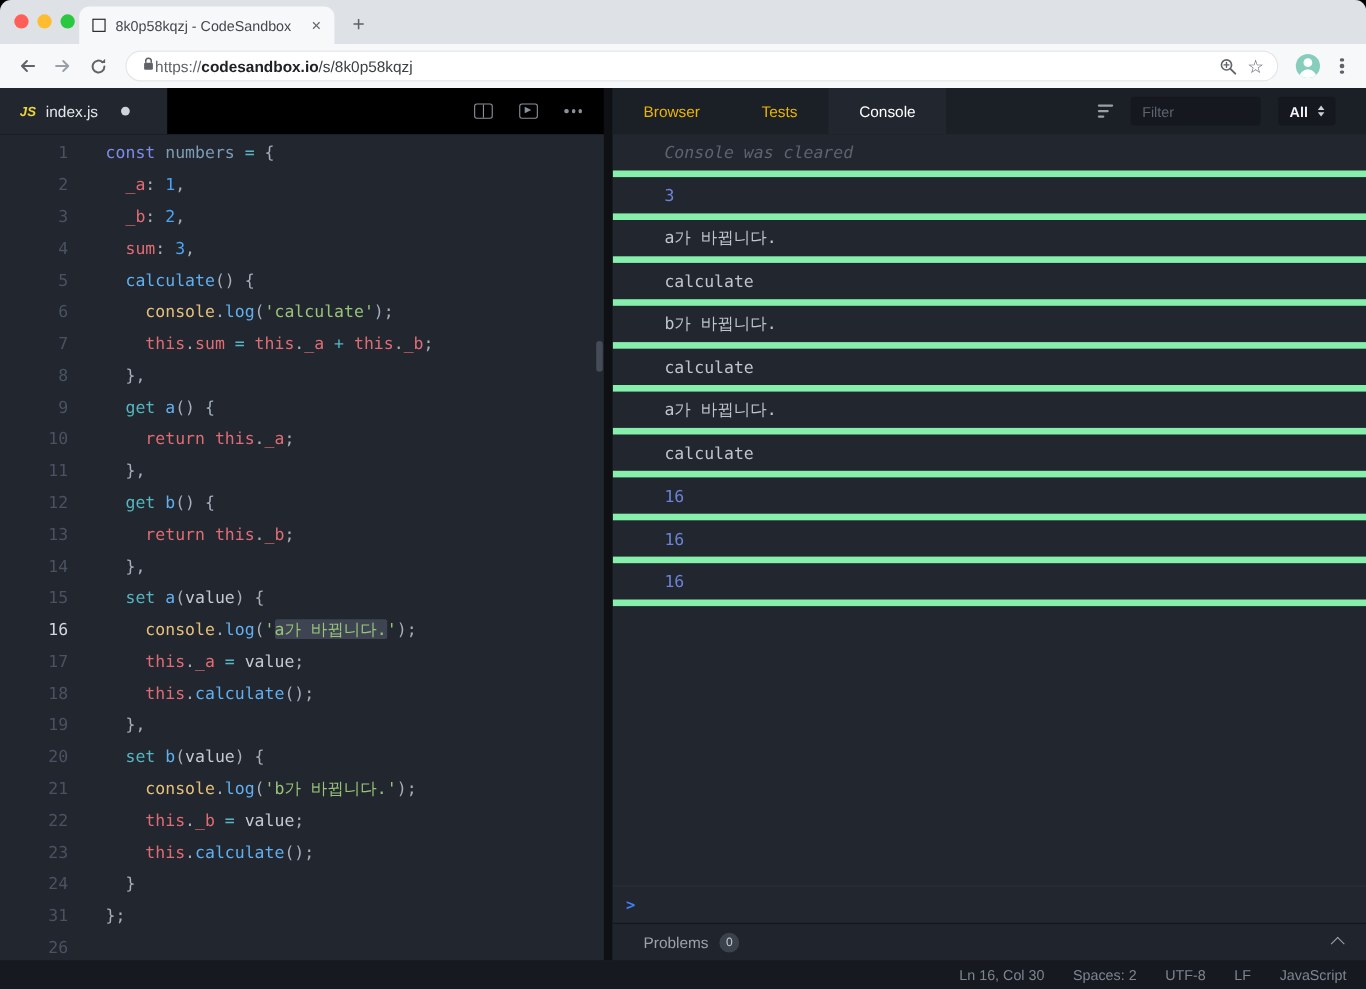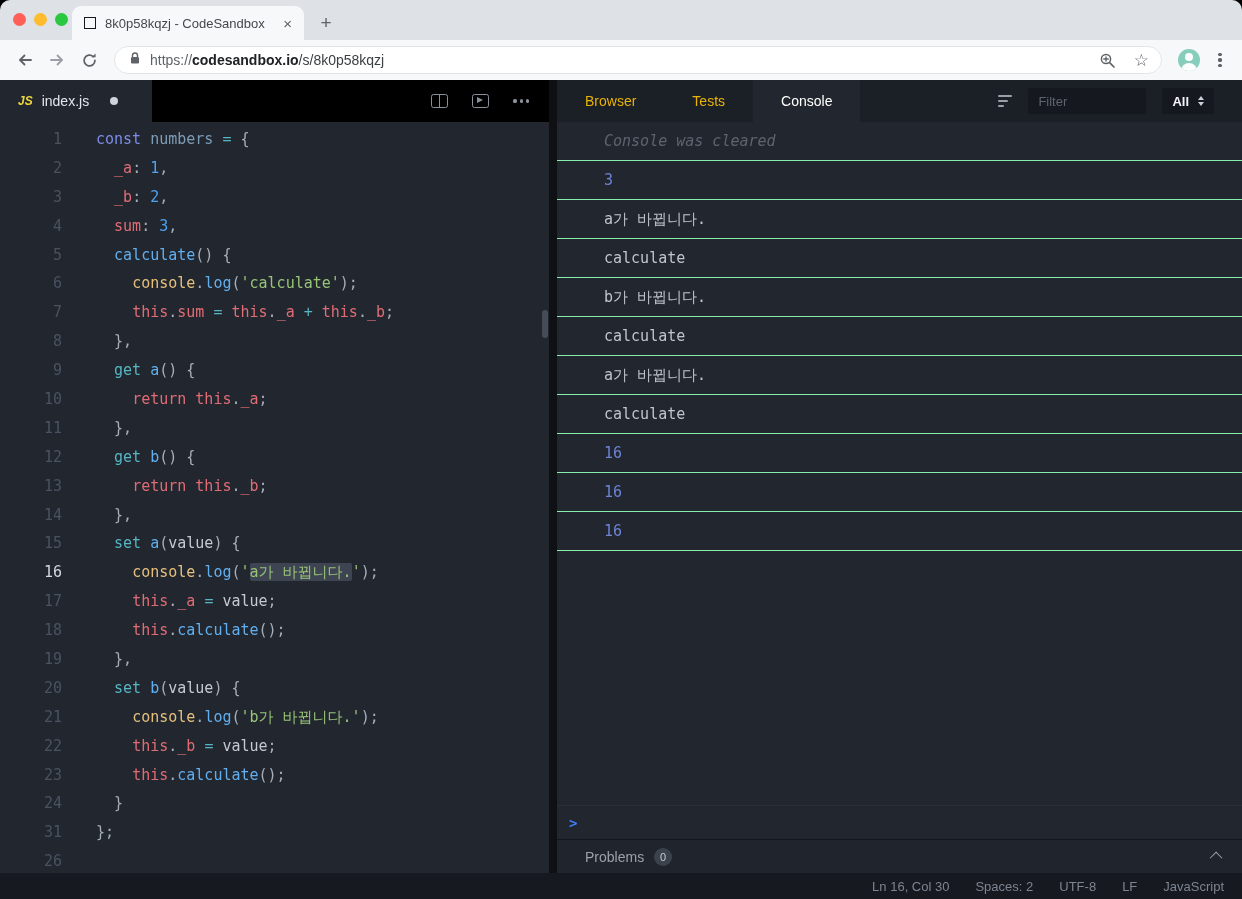--- a/index.html
+++ b/index.html
@@ -11,21 +11,21 @@
   .traffic{position:absolute;left:13px;top:13px;display:flex;gap:8px}
   .tl{width:13px;height:13px;border-radius:50%;display:inline-block}
   .tl-red{background:#ff5f57}.tl-yellow{background:#febc2e}.tl-green{background:#2ac840}
   .chrome-tab{margin-left:72px;width:232px;height:34px;background:#f7f8f9;border-radius:9px 9px 0 0;display:flex;align-items:center;gap:9px;padding:0 10px 0 12px}
   .favicon{width:12px;height:12px;border:1.6px solid #17191c;flex:none}
   .tab-title{flex:1;font-size:13px;color:#44484d;white-space:nowrap;overflow:hidden}
   .tab-close{color:#5f6368;font-size:15px;line-height:1;padding:2px;cursor:default}
   .newtab{width:28px;height:30px;margin:0 0 2px 8px;display:flex;align-items:center;justify-content:center;font-size:19px;color:#5f6368}
   .toolbar{height:40px;background:#f7f8f9;display:flex;align-items:center;padding:0 10px;gap:2px}
   .nav-btn{width:30px;height:30px;display:flex;align-items:center;justify-content:center}
-  .omnibox{flex:1;height:28px;margin:0 8px;background:#fff;border:1px solid #e3e5e8;border-radius:14px;display:flex;align-items:center;padding:0 8px 0 14px;gap:9px}
+  .omnibox{flex:1;height:28px;margin:0 8px;background:#fff;border:1px solid #e3e5e8;border-radius:14px;display:flex;align-items:center;padding:0 8px 0 14px;}
   .url{flex:1;font-size:14px;white-space:nowrap;overflow:hidden}
   .url .scheme{color:#5f6368}
   .url .host{font-weight:700;color:#202124}
   .url .path{color:#3c4043}
   .star{font-size:17px;color:#5f6368;padding:0 4px;line-height:1}
   .obx-btn{width:26px;height:26px;display:flex;align-items:center;justify-content:center}
   .avatar{width:22px;height:22px;border-radius:50%;background:#87cdbb;position:relative;overflow:hidden;margin:0 6px;flex:none}
   .avatar .head{position:absolute;top:4px;left:7px;width:8px;height:8px;border-radius:50%;background:#fdfefe}
   .avatar .torso{position:absolute;top:14px;left:3px;width:16px;height:10px;border-radius:8px 8px 0 0;background:#fdfefe}
   .vdots{width:24px;height:28px;display:flex;flex-direction:column;align-items:center;justify-content:center;gap:2.5px}
@@ -86,21 +86,21 @@
   .icon-sort i:nth-child(3){width:6px}
   .filter-input{width:118px;height:26px;background:#15181e;border:none;outline:none;border-radius:3px;color:#c7ccd4;padding:0 10px;font-size:13px;font-family:"Liberation Sans",sans-serif}
   .filter-input::placeholder{color:#5d646f}
   .level-select{height:26px;display:flex;align-items:center;gap:9px;padding:0 10px;background:#15181e;border-radius:3px;color:#f2f4f7;font-size:13px;font-weight:700}
   .updown{display:flex;flex-direction:column;gap:2px}
   .updown i{width:0;height:0;border-left:3.5px solid transparent;border-right:3.5px solid transparent;display:block}
   .updown .up{border-bottom:4px solid #cdd2da}
   .updown .down{border-top:4px solid #cdd2da}
 
   .console-rows{flex:1;overflow:hidden;font-family:"DejaVu Sans Mono",monospace;font-size:15px}
-  .console-row{height:39px;display:flex;align-items:center;padding-left:47px;border-bottom:1px solid #86efac;white-space:pre}
+  .console-row{height:39px;display:flex;align-items:center;padding-left:47px;border-bottom:6px solid #86efac;white-space:pre}
   .row-info{color:#5d6470;font-style:italic}
   .row-value{color:#6d83d6}
   .row-log{color:#bfc5cd}
 
   .console-input{height:34px;flex:none;border-top:1px solid #2b2f37;display:flex;align-items:center;padding-left:12px}
   .prompt{color:#3f80f6;font-family:"DejaVu Sans Mono",monospace;font-size:14px;font-weight:700}
 
   .problems-bar{height:34px;flex:none;background:#20242c;display:flex;align-items:center;gap:10px;padding:0 20px 0 28px;border-top:1px solid #14161b}
   .problems-label{color:#9aa1ab;font-size:14px}
   .problems-badge{min-width:18px;height:18px;border-radius:9px;background:#3c424c;color:#c6cbd3;font-size:11px;display:flex;align-items:center;justify-content:center;padding:0 5px}

